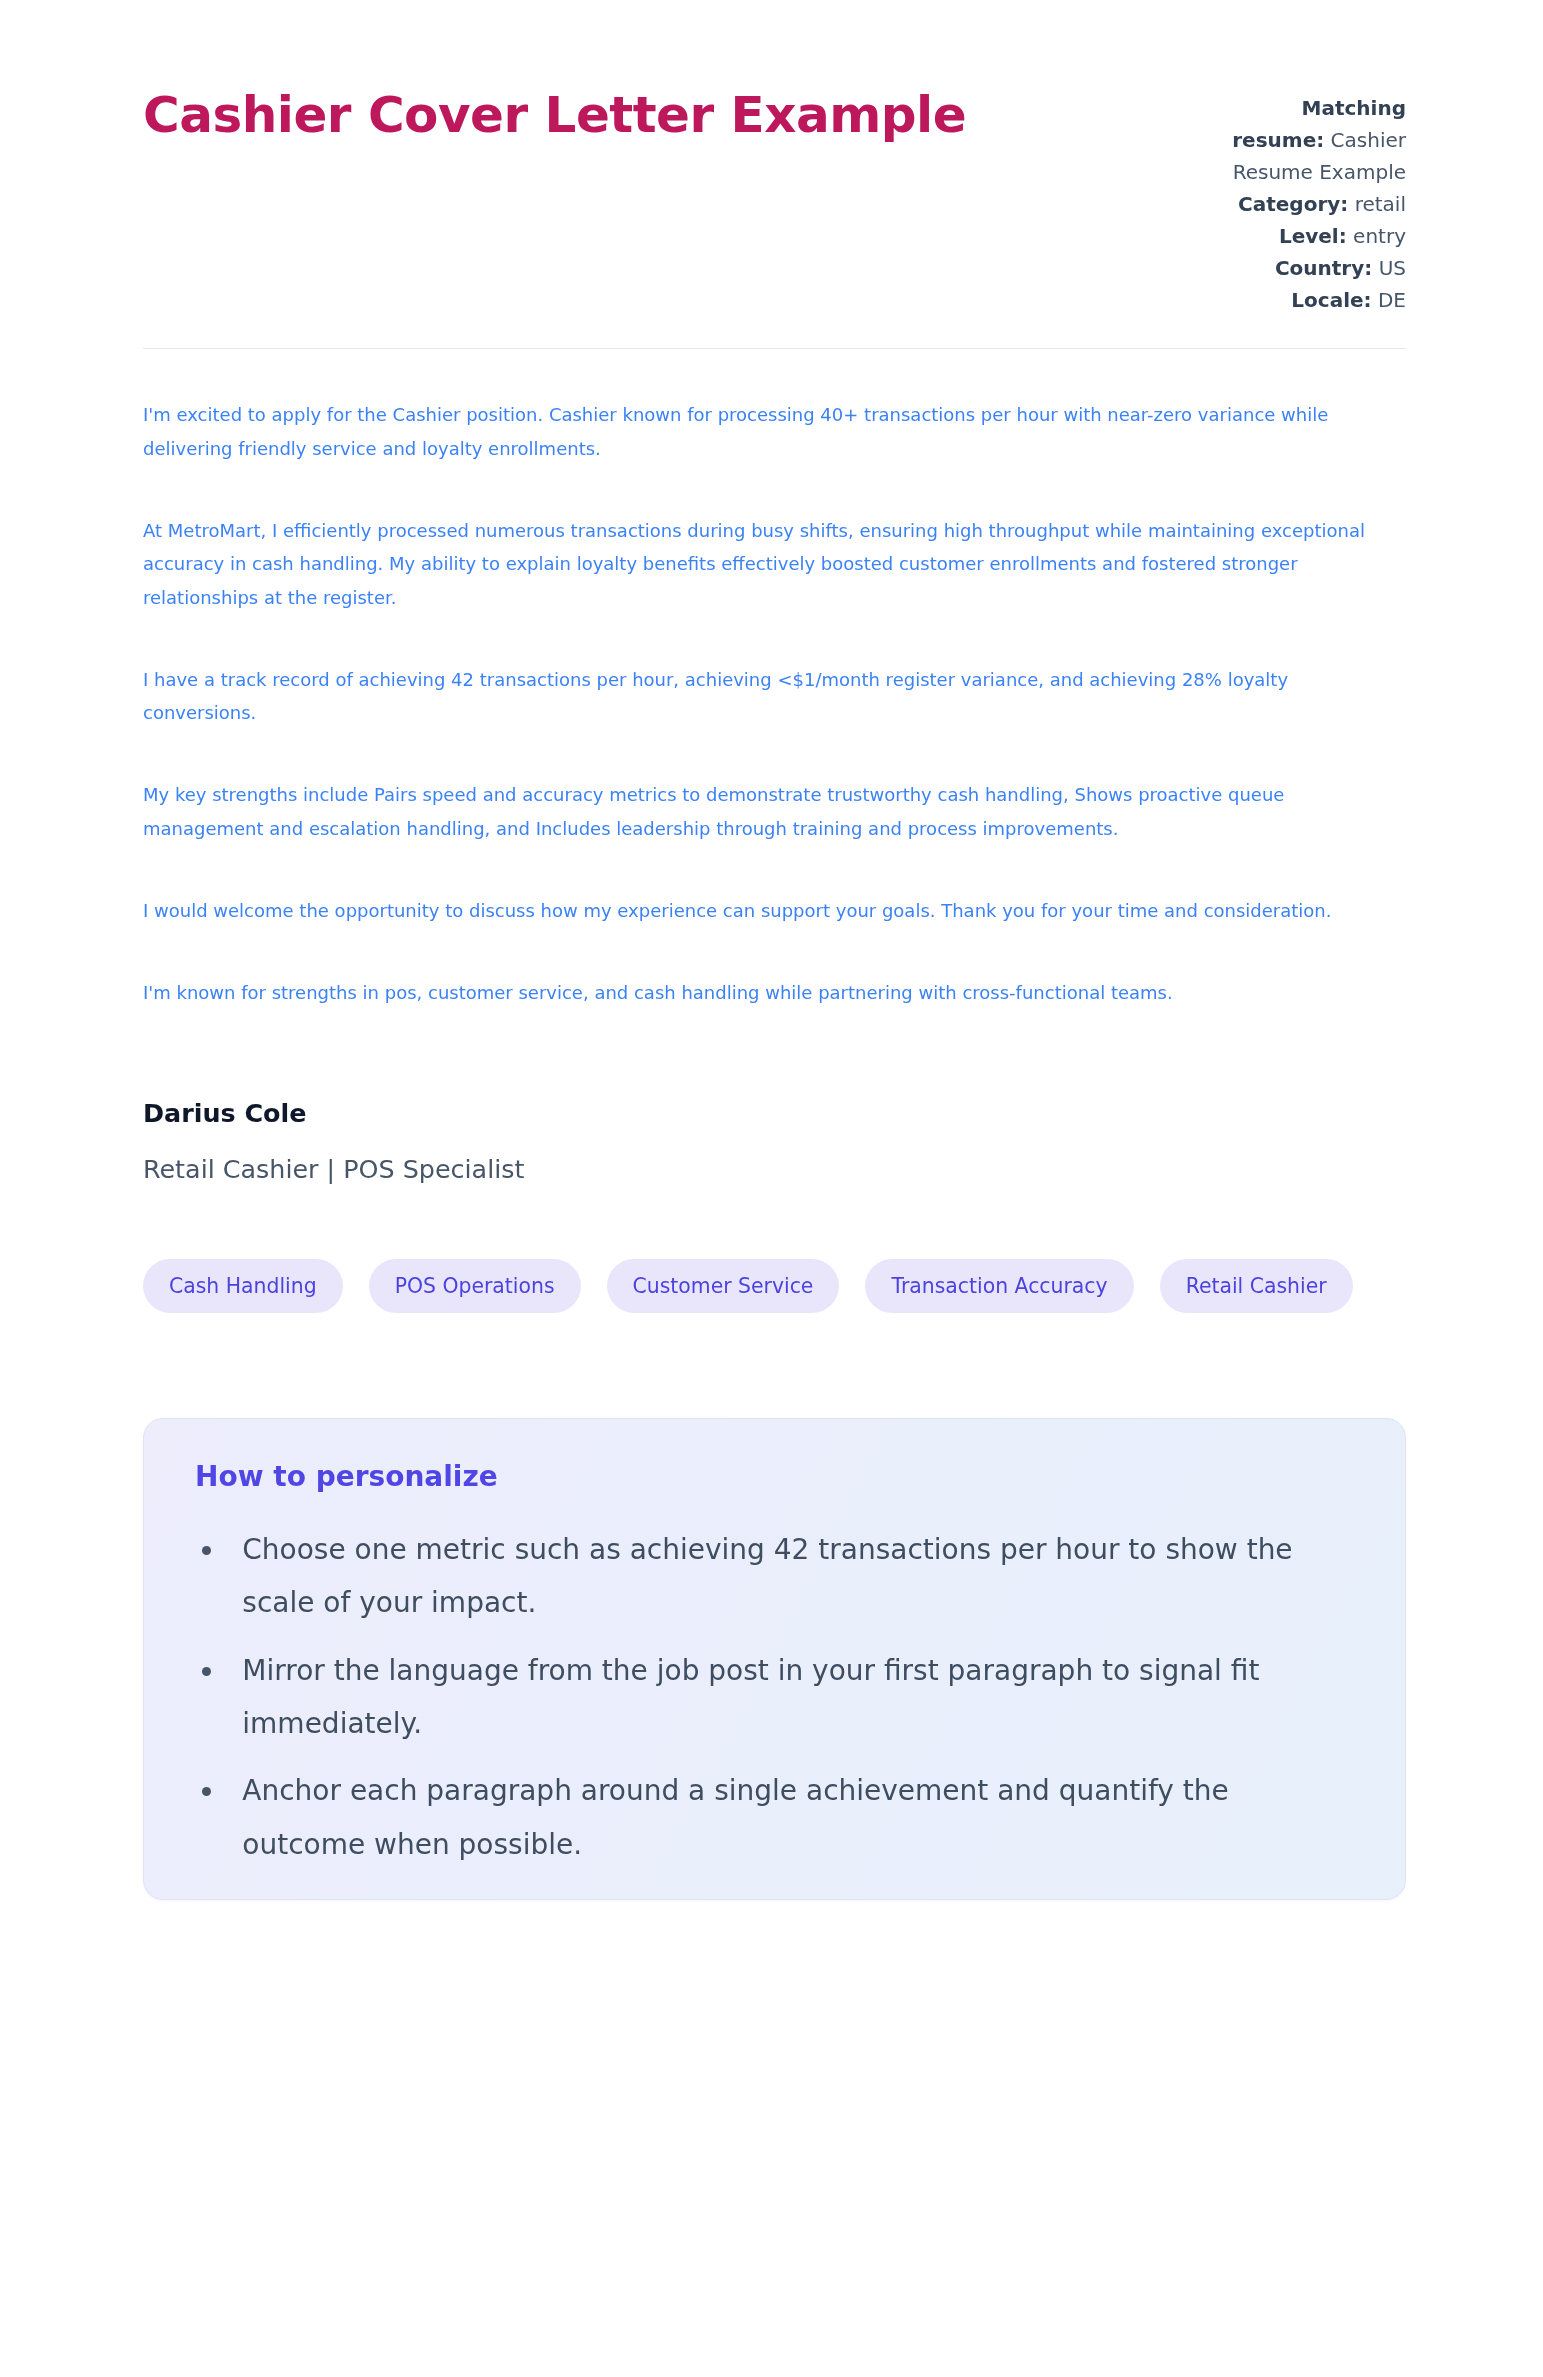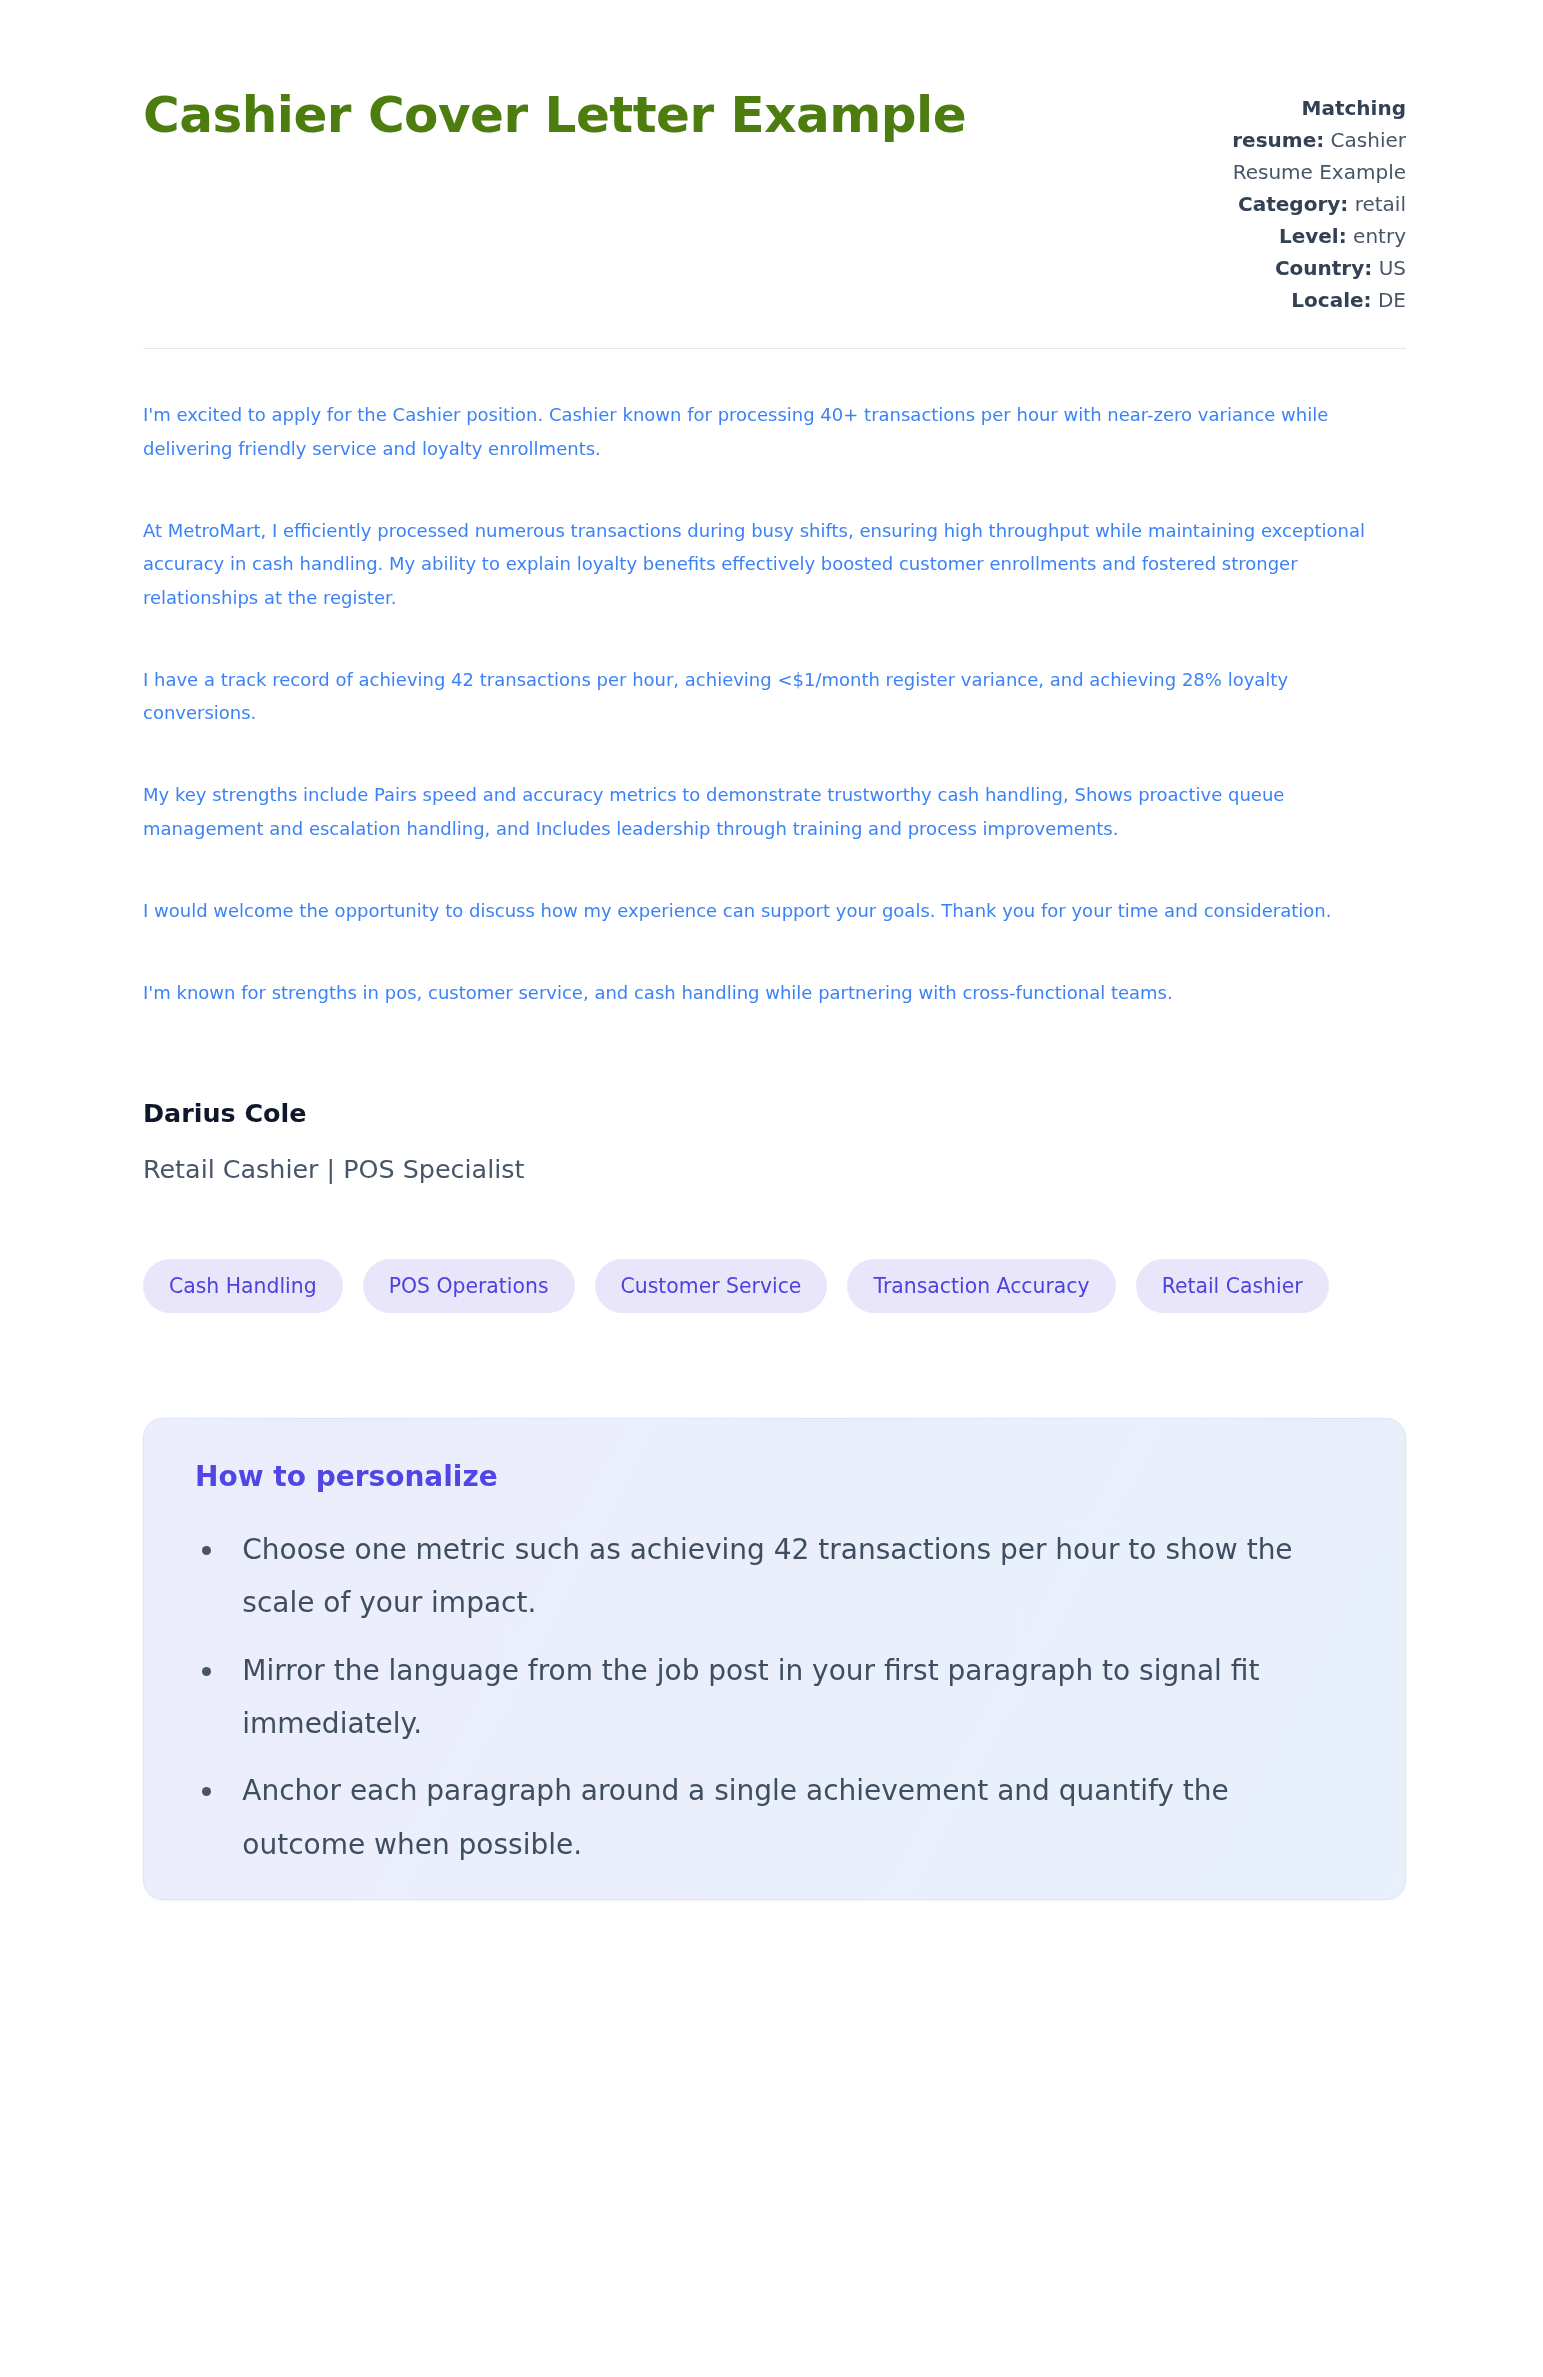--- a/index.html
+++ b/index.html
@@ -14,21 +14,21 @@
     padding: 87px 138px 0 143px;
     overflow: hidden;
   }
   
   .header { display: flex; justify-content: space-between; align-items: flex-start; }
   .header-left { flex: 1 1 auto; max-width: 985px; }
   .title {
     margin: 0;
     font-size: 50px; line-height: 1.12; font-weight: 700;
     letter-spacing: -0.5px;
-    color: #4d7c0f;
+    color: #be185d;
   }
   .subtitle {
     margin: 14.5px 0 0;
     max-width: 926px;
     font-size: 30px; line-height: 1.48; font-weight: 700;
     color: #334155;
   }
   .meta {
     width: 247px; flex: 0 0 auto;
     padding-top: 5.4px;
@@ -56,21 +56,21 @@
     margin: 87px 0 0;
     font-size: 25.4px; line-height: 1.3; font-weight: 700;
     color: #0f172a;
   }
   .sig-role {
     margin: 23.6px 0 0;
     font-size: 25.4px; line-height: 1.3;
     color: #475569;
   }
   
-  .tags { margin: 73px 0 0; display: flex; flex-wrap: wrap; gap: 20px; }
+  .tags { margin: 73px 0 0; display: flex; flex-wrap: wrap; gap: 26px; }
   .tag {
     display: inline-flex; align-items: center;
     height: 54px; padding: 0 26px;
     border-radius: 907px;
     background: #e9e6fb;
     color: #4c43de;
     font-size: 20.4px;
     white-space: nowrap;
   }
   

